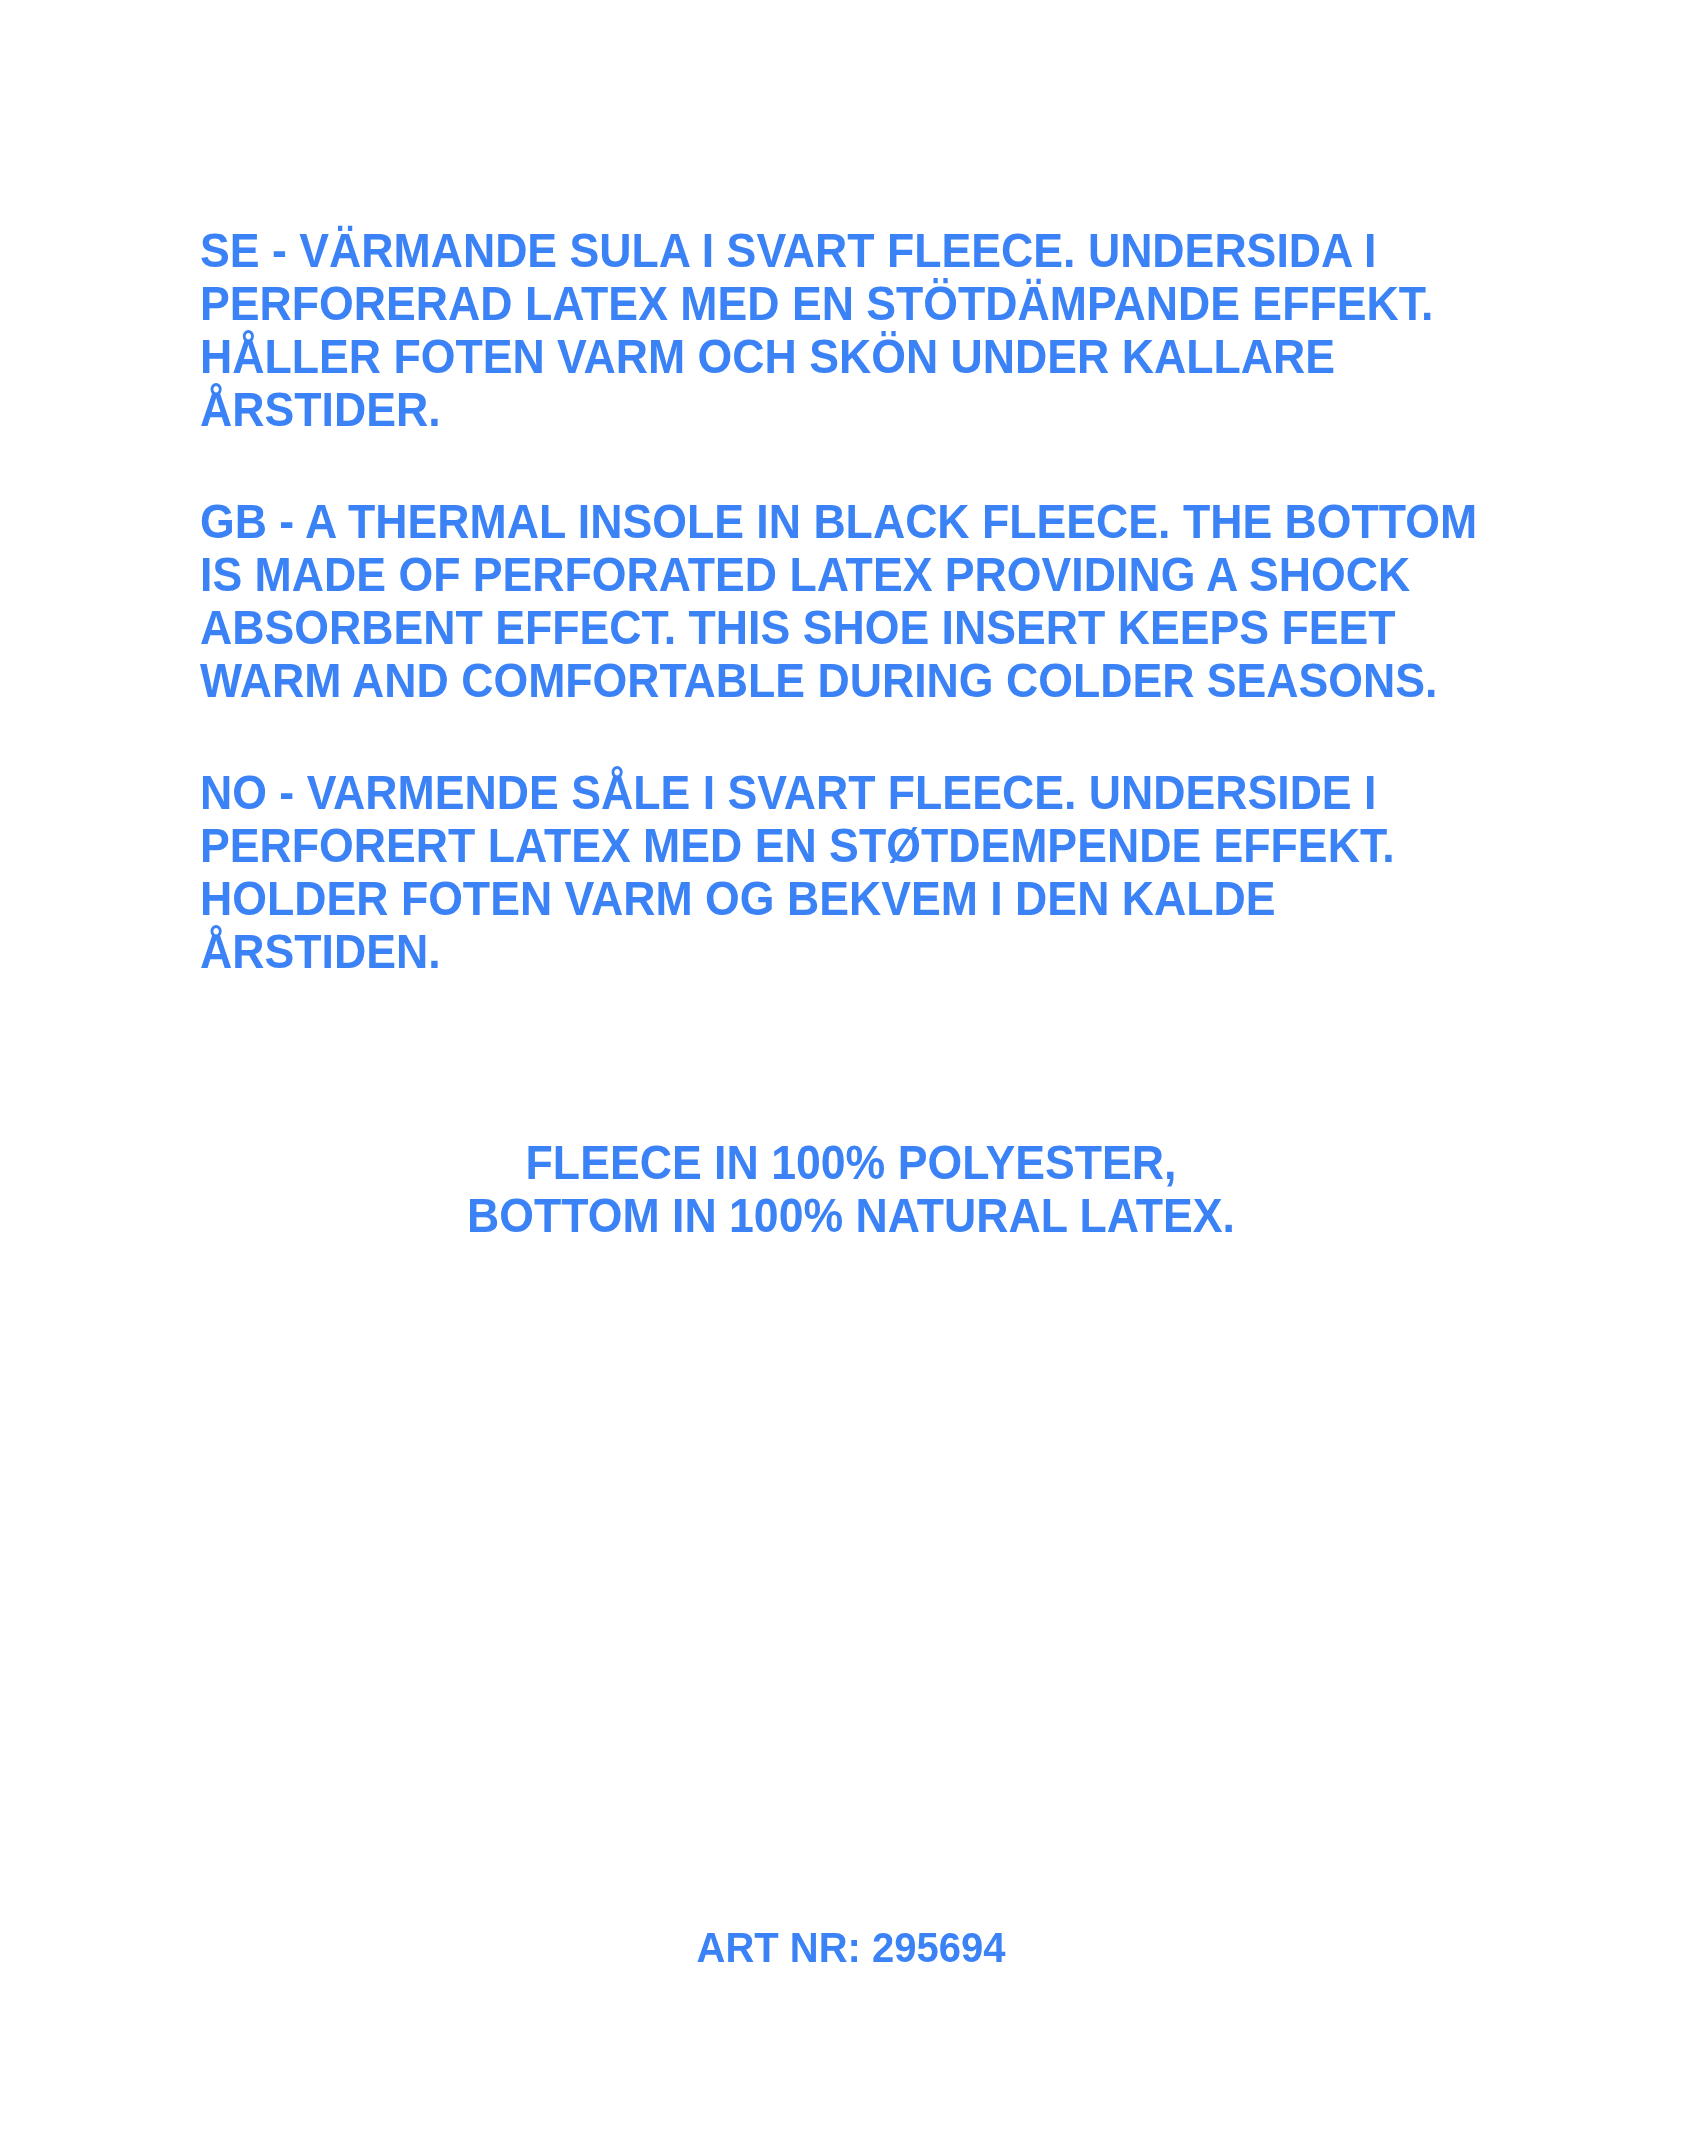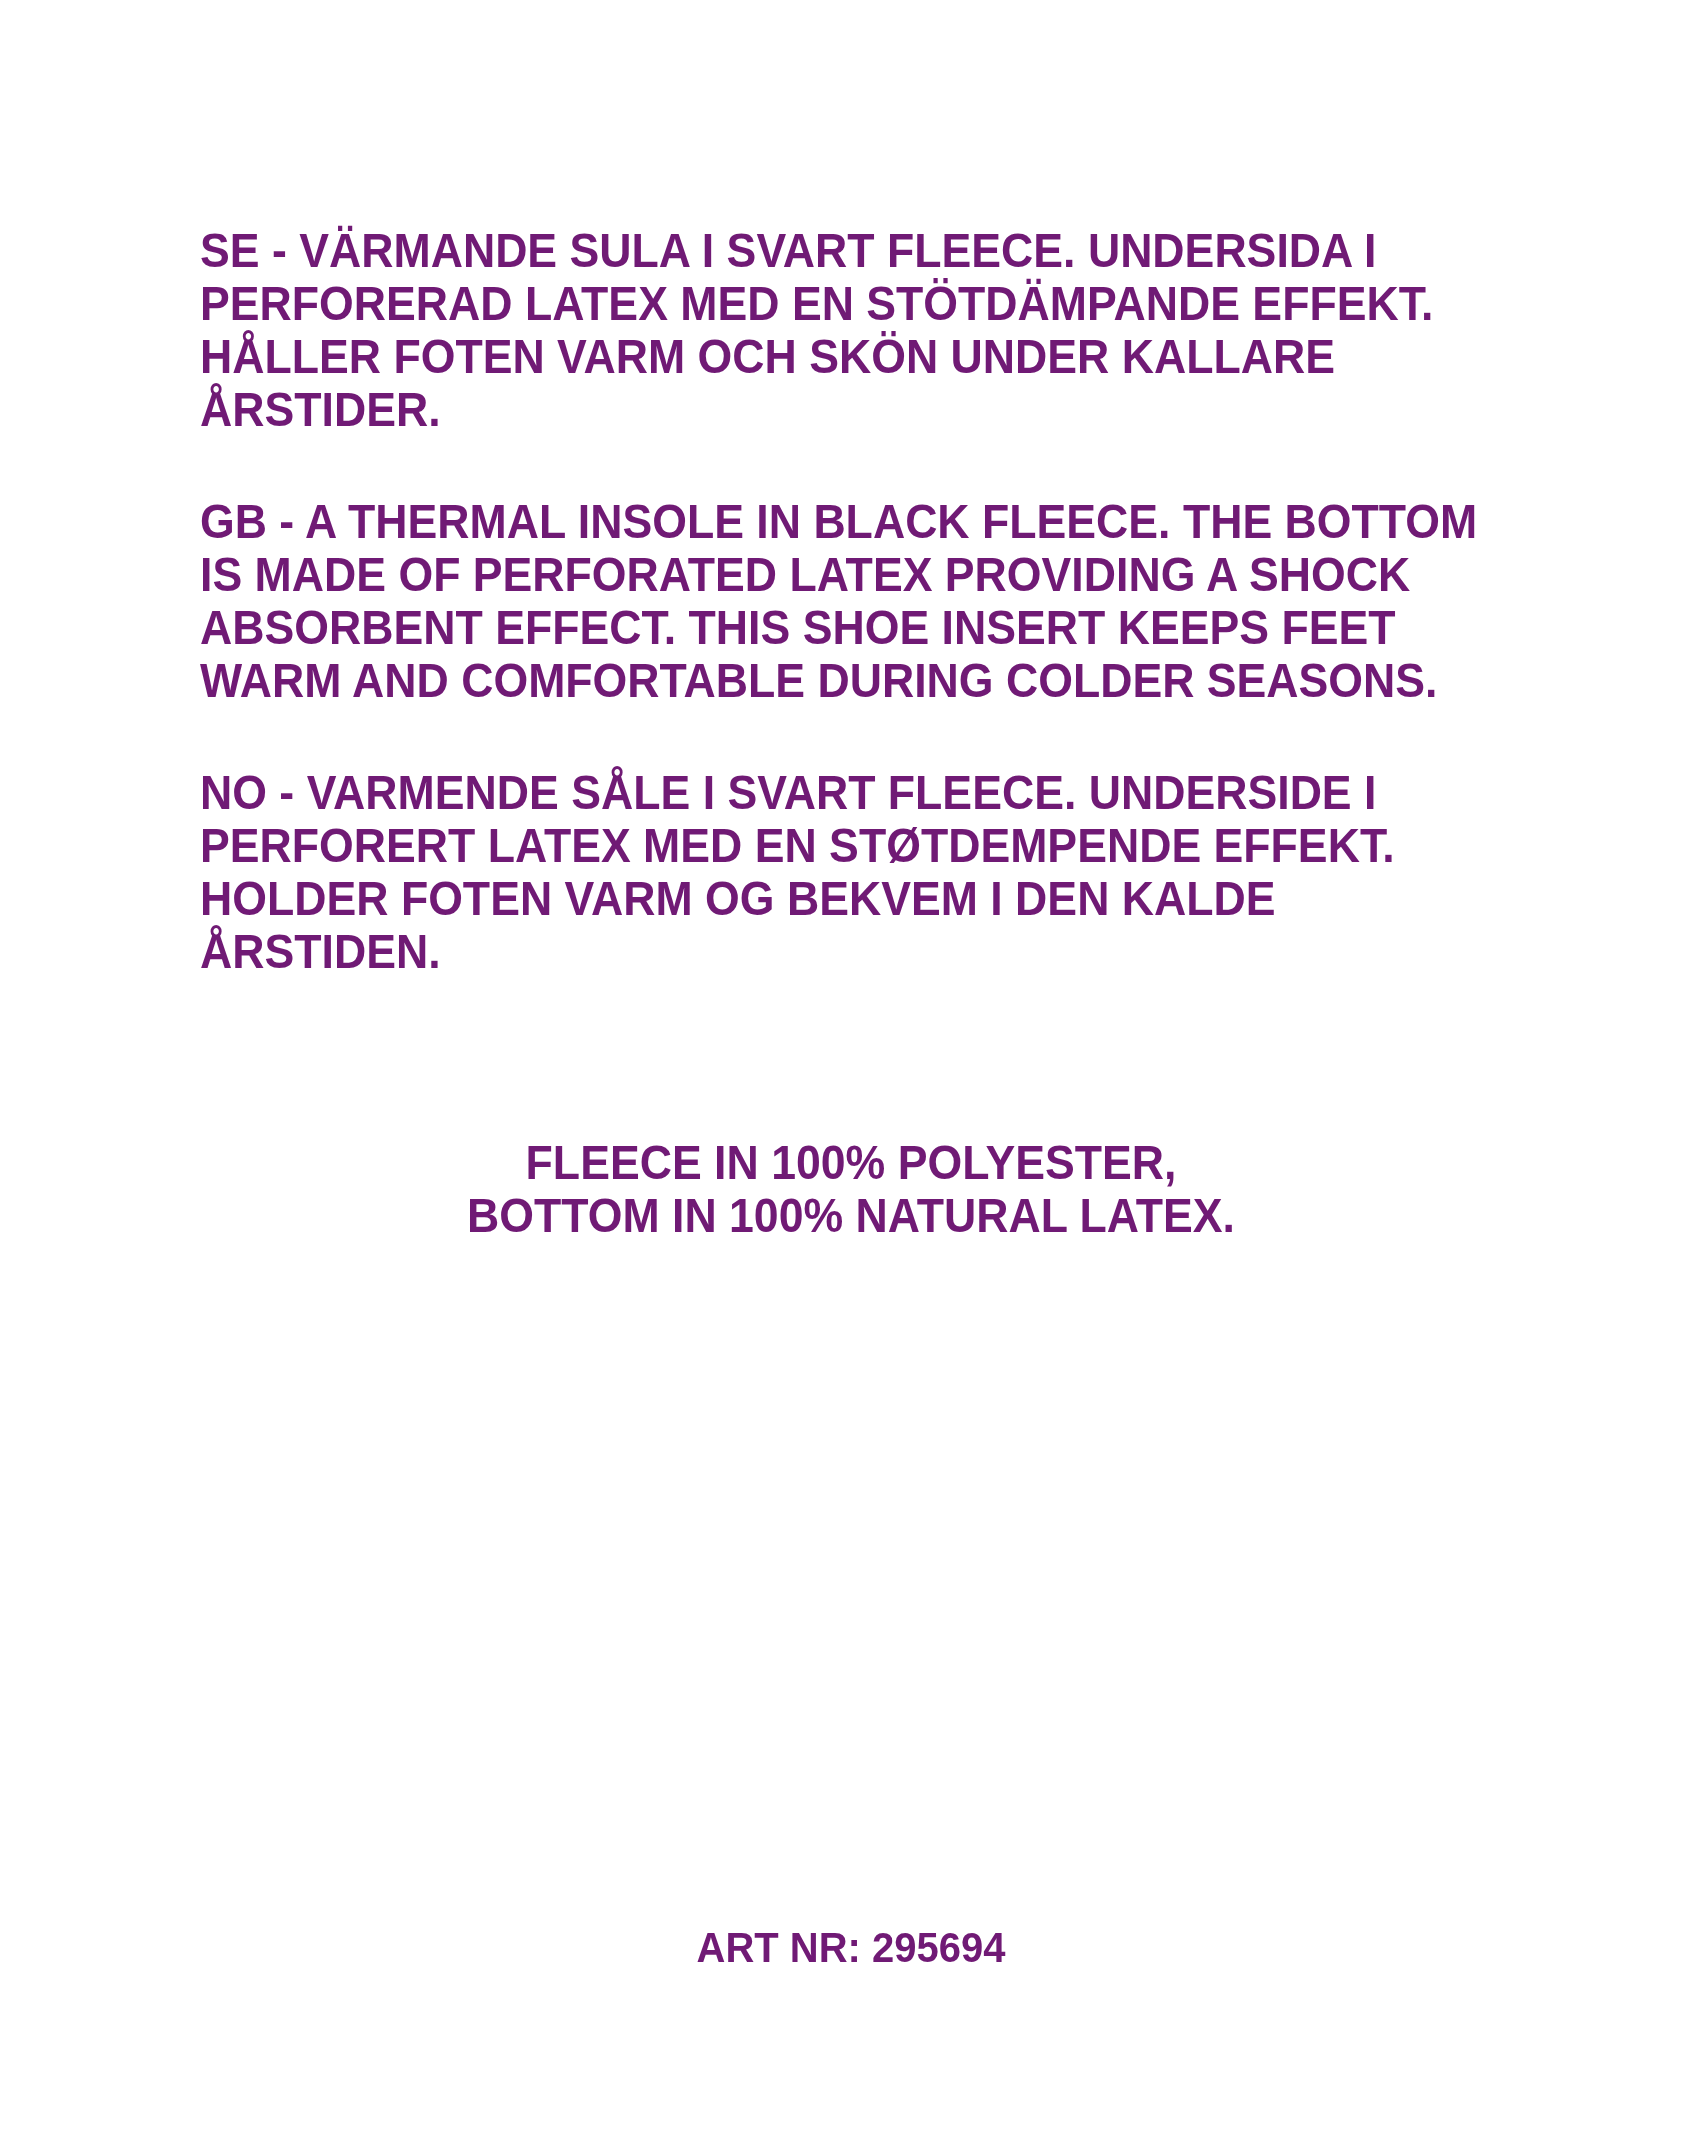--- a/index.html
+++ b/index.html
@@ -8,21 +8,21 @@
     background: #ffffff;
   }
   .page {
     position: relative;
     width: 1702px;
     height: 2156px;
     background: #ffffff;
     overflow: hidden;
     font-family: "Liberation Sans", sans-serif;
     font-weight: 700;
-    color: #701a75;
+    color: #3b82f6;
   }
   .para {
     position: absolute;
     left: 200px;
     width: 1441px;
     font-size: 48px;
     line-height: 53px;
     white-space: pre-line;
     transform: scaleX(0.93);
     transform-origin: 0 0;

